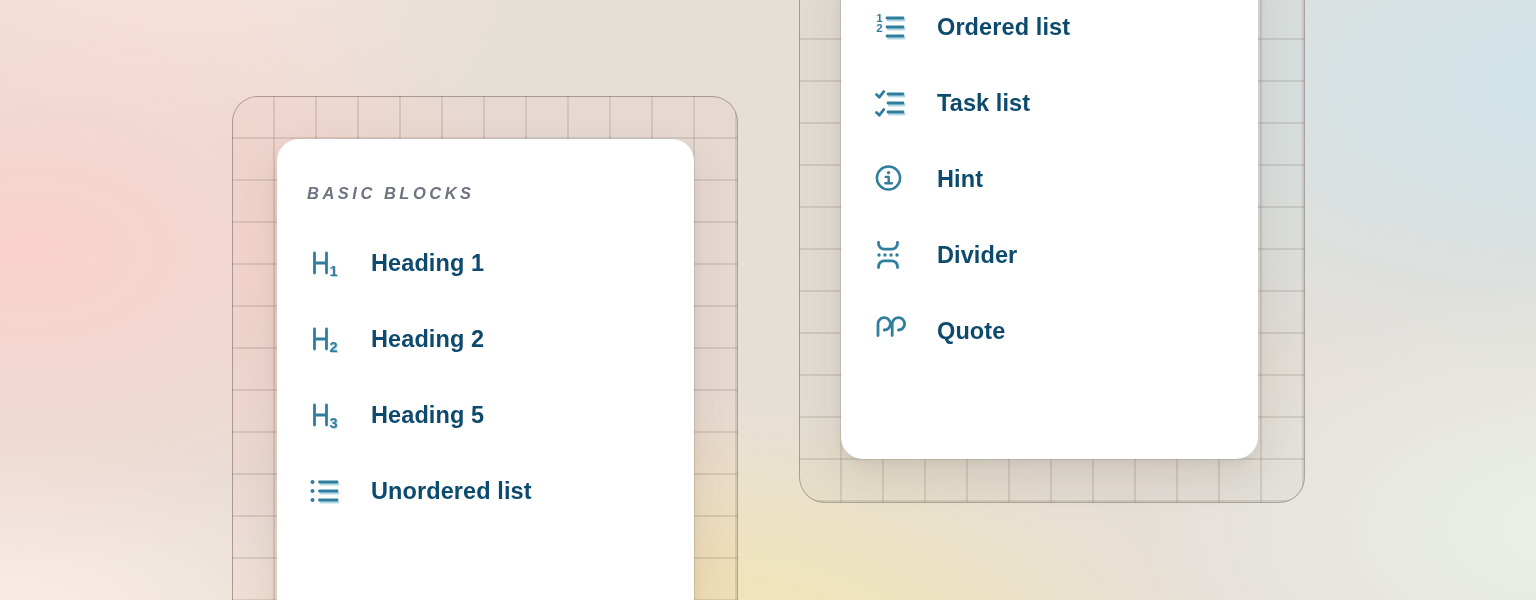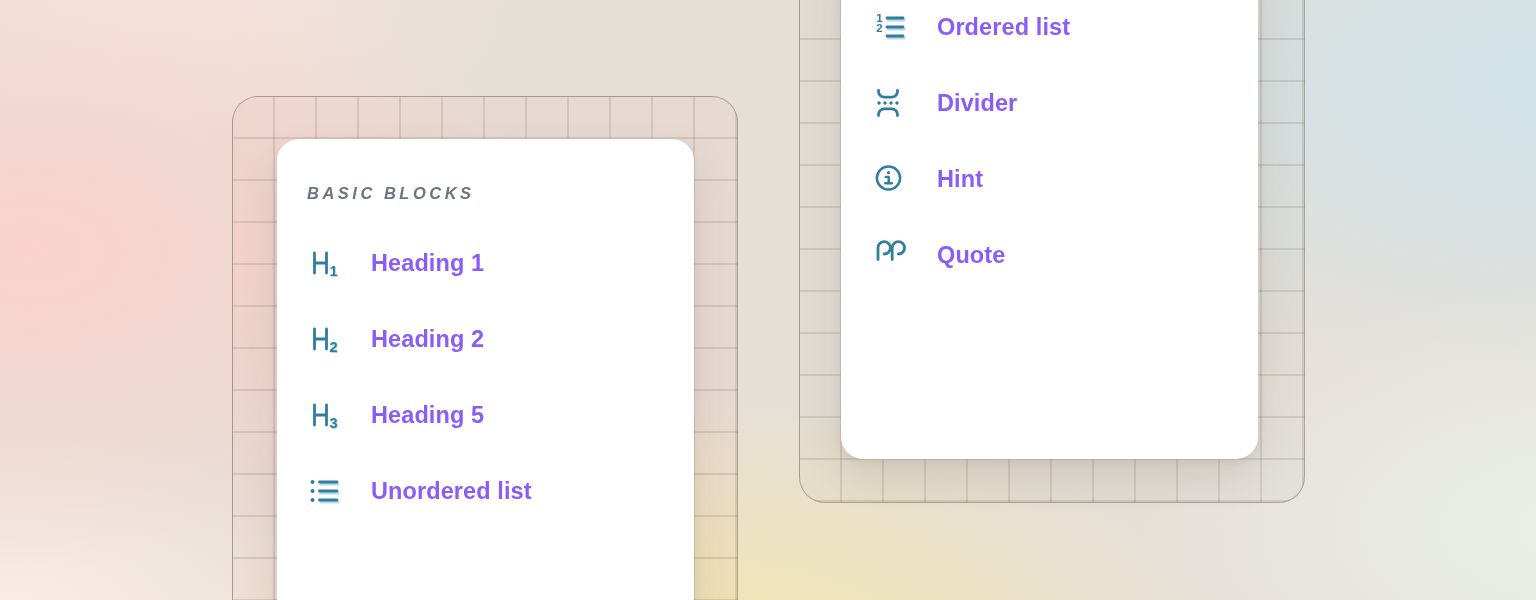--- a/index.html
+++ b/index.html
@@ -35,21 +35,21 @@
   }
   .card-left{ left:277px; top:139px; height:500px; padding:30px 28px 0 30px;}
   .card-right{left:841px; top:-49px; height:508px; padding:38px 28px 0 32px;}
   .section-header{
     height:48px;display:flex;align-items:center;margin-bottom:8px;
     font-size:16.5px;font-weight:bold;letter-spacing:3.5px;color:#6e7482;font-style:italic;
   }
   .menu-item{height:76px;display:flex;align-items:center;cursor:pointer;}
   .menu-item .icon{width:34px;height:34px;flex:0 0 34px;margin-right:30px;}
   .menu-item .label{
-    font-size:23.5px;font-weight:bold;color:#8b5cf6;letter-spacing:0.1px;white-space:nowrap;
+    font-size:23.5px;font-weight:bold;color:#0c4a6e;letter-spacing:0.1px;white-space:nowrap;
   }
   svg{display:block}
   svg text{font-family:"Liberation Sans", sans-serif;}
 </style>
 </head>
 <body>
 
 <div class="grid grid-left"></div>
 <div class="grid grid-right"></div>
 
@@ -110,44 +110,55 @@
     <path d="M14 8 H30 M14 17 H30 M14 26 H30" stroke="#2f7e9d"></path>
     <text x="3.2" y="12.4" font-size="11.5" font-weight="bold" fill="#2f7e9d">1</text>
     <text x="3.2" y="22.4" font-size="11.5" font-weight="bold" fill="#2f7e9d">2</text>
           </svg>
         </span>
         <span class="label">Ordered list</span>
       </div>
       <div class="menu-item">
         <span class="icon">
           <svg viewBox="0 0 34 34" width="34" height="34" fill="none" stroke-width="2.8" stroke-linecap="round" stroke-linejoin="round">
-    <path d="M5.5 4.5 v0.8 a5.8 5.8 0 0 0 5.8 5.8 h7.4 a5.8 5.8 0 0 0 5.8 -5.8 v-0.8" stroke="#2f7e9d"></path>
-    <path d="M5.5 29.5 v-0.8 a5.8 5.8 0 0 1 5.8 -5.8 h7.4 a5.8 5.8 0 0 1 5.8 5.8 v0.8" stroke="#2f7e9d"></path>
-    <circle cx="6" cy="17" r="1.7" fill="#2f7e9d"></circle>
-            <circle cx="12" cy="17" r="1.7" fill="#2f7e9d"></circle>
-    <circle cx="18" cy="17" r="1.7" fill="#2f7e9d"></circle>
-            <circle cx="24" cy="17" r="1.7" fill="#2f7e9d"></circle>
+    <path d="M15 8 H30 M15 17 H30 M15 26 H30" stroke="#b5d9e6" transform="translate(1.2 2)"></path>
+    <path d="M15 8 H30 M15 17 H30 M15 26 H30" stroke="#2f7e9d"></path>
+    <path d="M3.5 8.5 L6.3 11.2 L10.8 5.6" stroke="#2f7e9d"></path>
+    <path d="M3.5 26.5 L6.3 29.2 L10.8 23.6" stroke="#2f7e9d"></path>
           </svg>
         </span>
-        <span class="label">Divider</span>
+        <span class="label">Task list</span>
       </div>
       <div class="menu-item">
         <span class="icon">
           <svg viewBox="0 0 34 34" width="34" height="34" fill="none" stroke-width="2.8" stroke-linecap="round" stroke-linejoin="round">
     <circle cx="15.5" cy="16" r="11.6" stroke="#2f7e9d" stroke-width="2.5" fill="none"></circle>
     <circle cx="15.5" cy="10.7" r="1.6" fill="#2f7e9d"></circle>
     <path d="M12.7 14.9 H15.7 V20.8" stroke="#2f7e9d" stroke-width="2.4"></path>
     <path d="M12.4 21.2 H18.8" stroke="#2f7e9d" stroke-width="2.4"></path>
           </svg>
         </span>
         <span class="label">Hint</span>
       </div>
       <div class="menu-item">
         <span class="icon">
           <svg viewBox="0 0 34 34" width="34" height="34" fill="none" stroke-width="2.8" stroke-linecap="round" stroke-linejoin="round">
+    <path d="M5.5 4.5 v0.8 a5.8 5.8 0 0 0 5.8 5.8 h7.4 a5.8 5.8 0 0 0 5.8 -5.8 v-0.8" stroke="#2f7e9d"></path>
+    <path d="M5.5 29.5 v-0.8 a5.8 5.8 0 0 1 5.8 -5.8 h7.4 a5.8 5.8 0 0 1 5.8 5.8 v0.8" stroke="#2f7e9d"></path>
+    <circle cx="6" cy="17" r="1.7" fill="#2f7e9d"></circle>
+            <circle cx="12" cy="17" r="1.7" fill="#2f7e9d"></circle>
+    <circle cx="18" cy="17" r="1.7" fill="#2f7e9d"></circle>
+            <circle cx="24" cy="17" r="1.7" fill="#2f7e9d"></circle>
+          </svg>
+        </span>
+        <span class="label">Divider</span>
+      </div>
+      <div class="menu-item">
+        <span class="icon">
+          <svg viewBox="0 0 34 34" width="34" height="34" fill="none" stroke-width="2.8" stroke-linecap="round" stroke-linejoin="round">
     <path d="M5 21.5 V9.8 a6.2 6.2 0 1 1 6.2 6.2" stroke="#2f7e9d"></path>
     <path d="M19.2 21.5 V9.8 a6.2 6.2 0 1 1 6.2 6.2" stroke="#2f7e9d"></path>
           </svg>
         </span>
         <span class="label">Quote</span>
       </div>
     </div>
 </div>
 
 </body></html>

